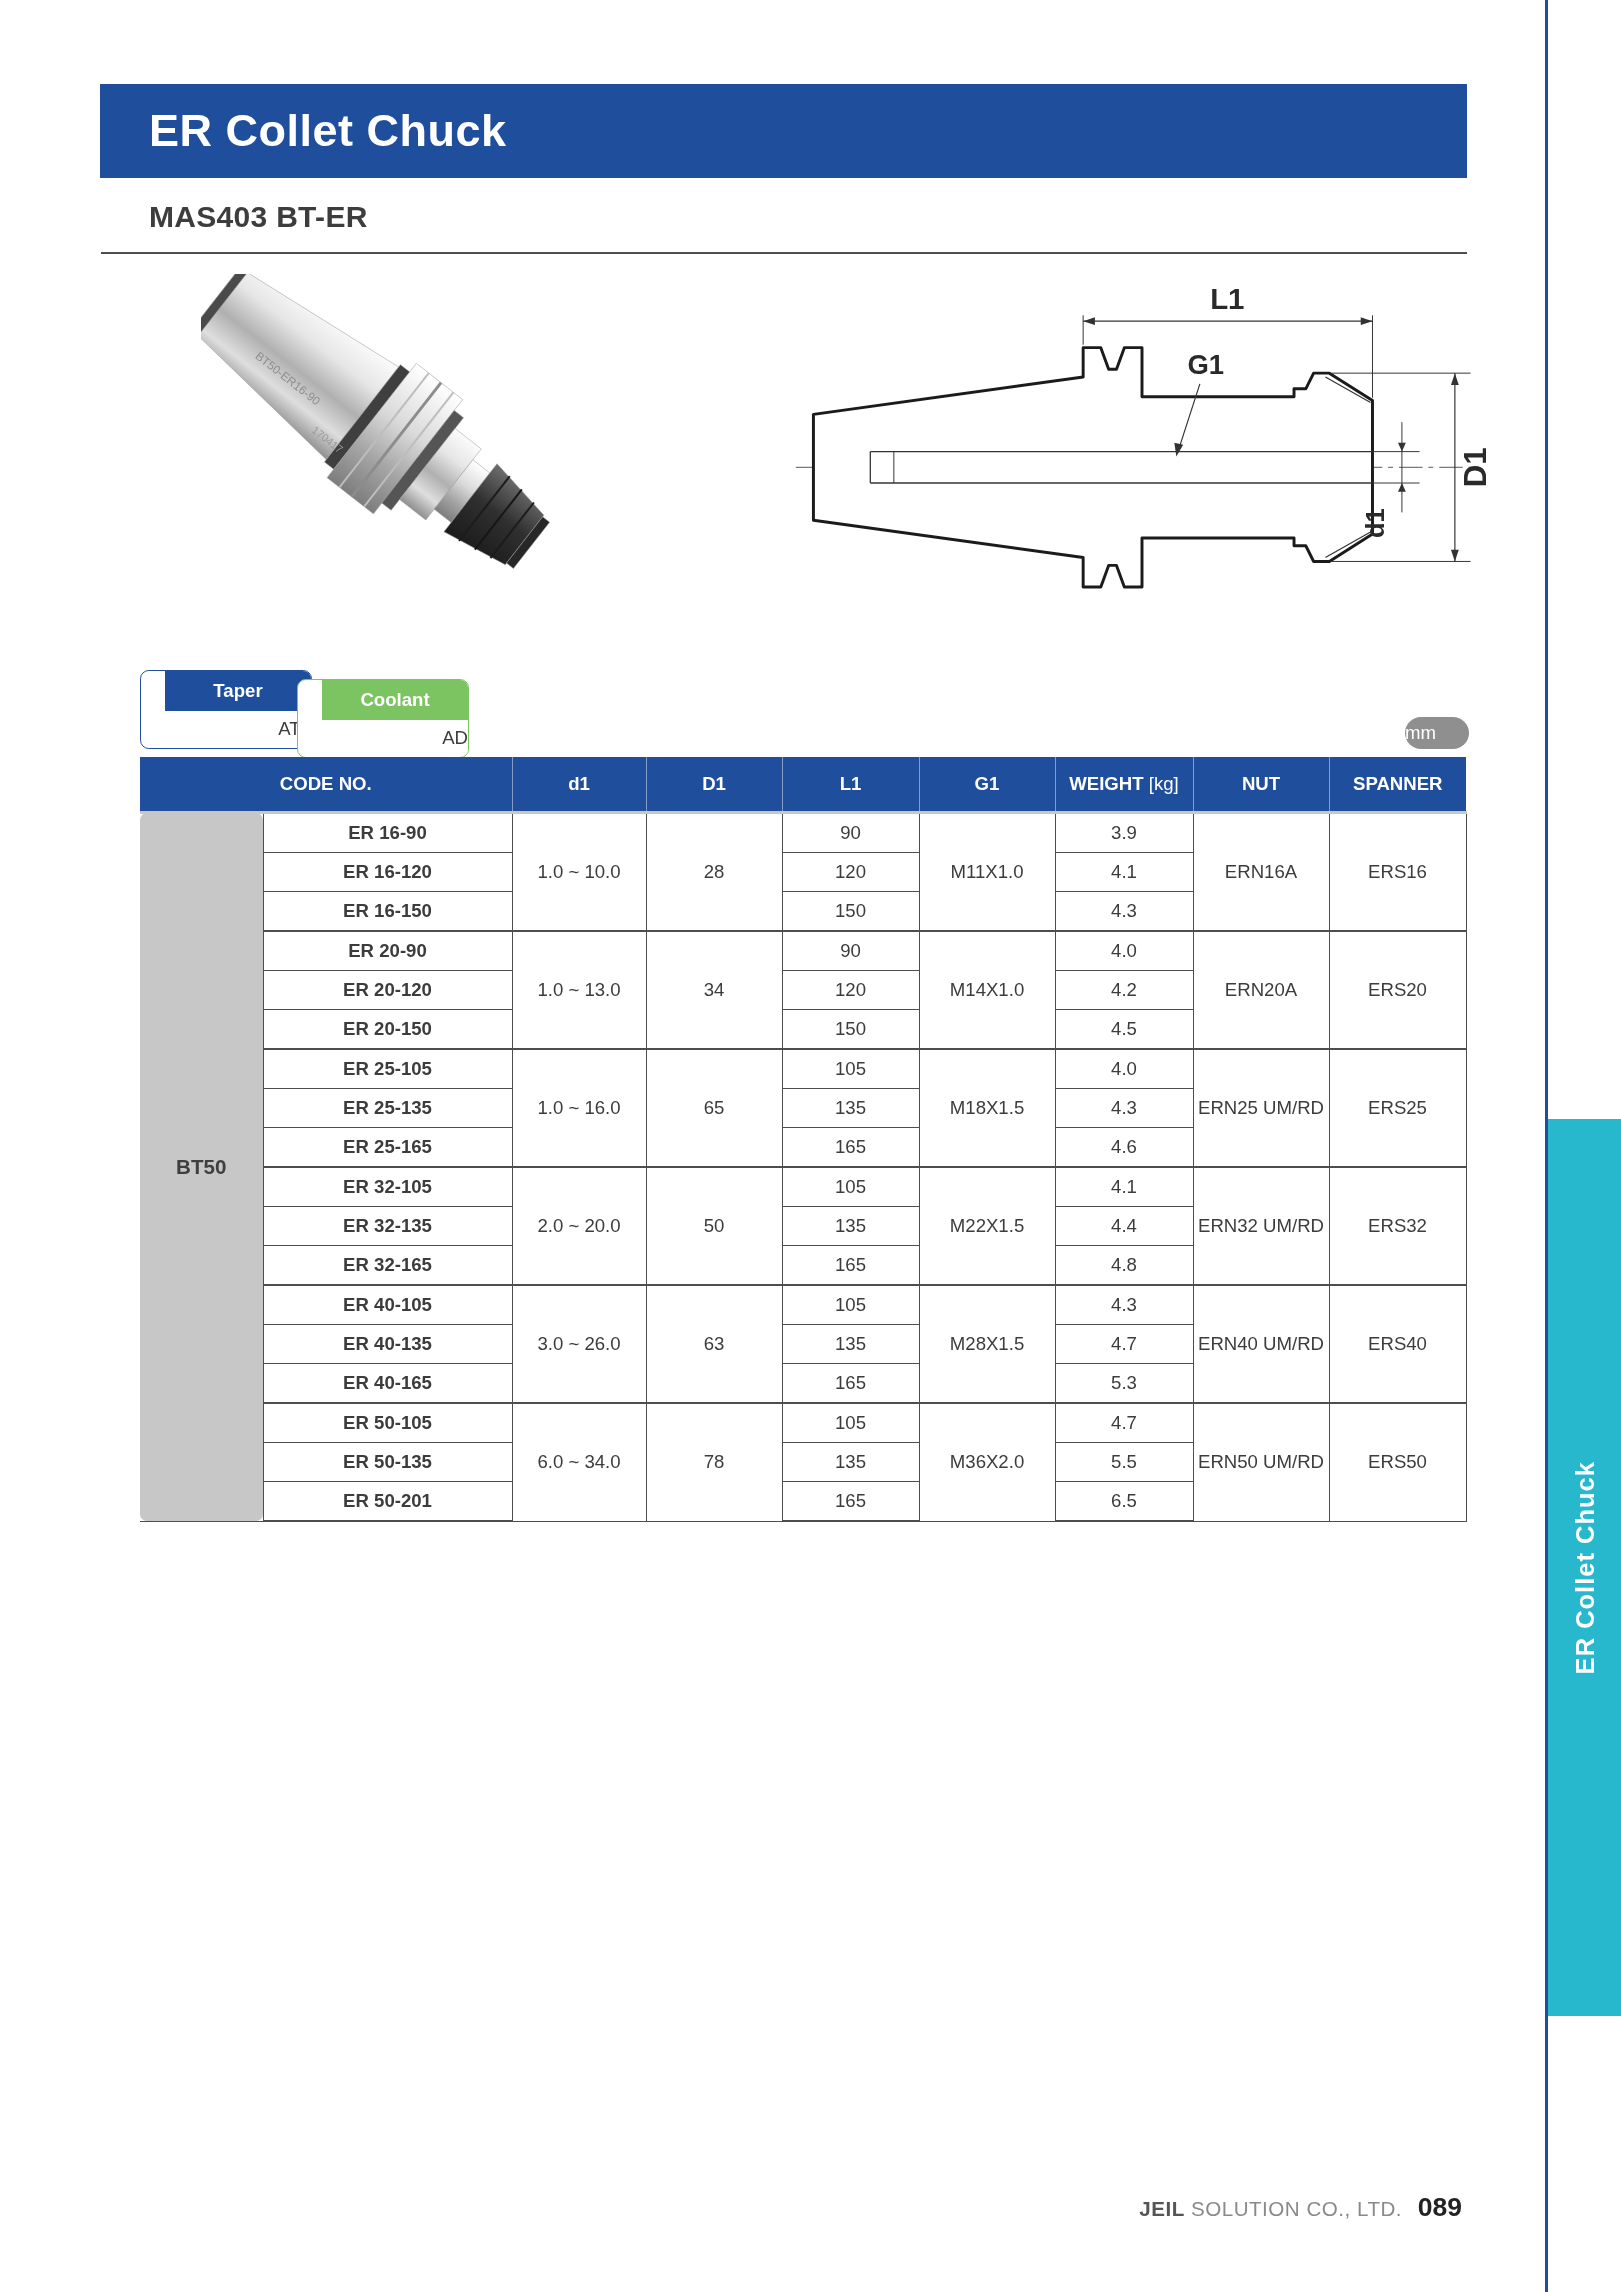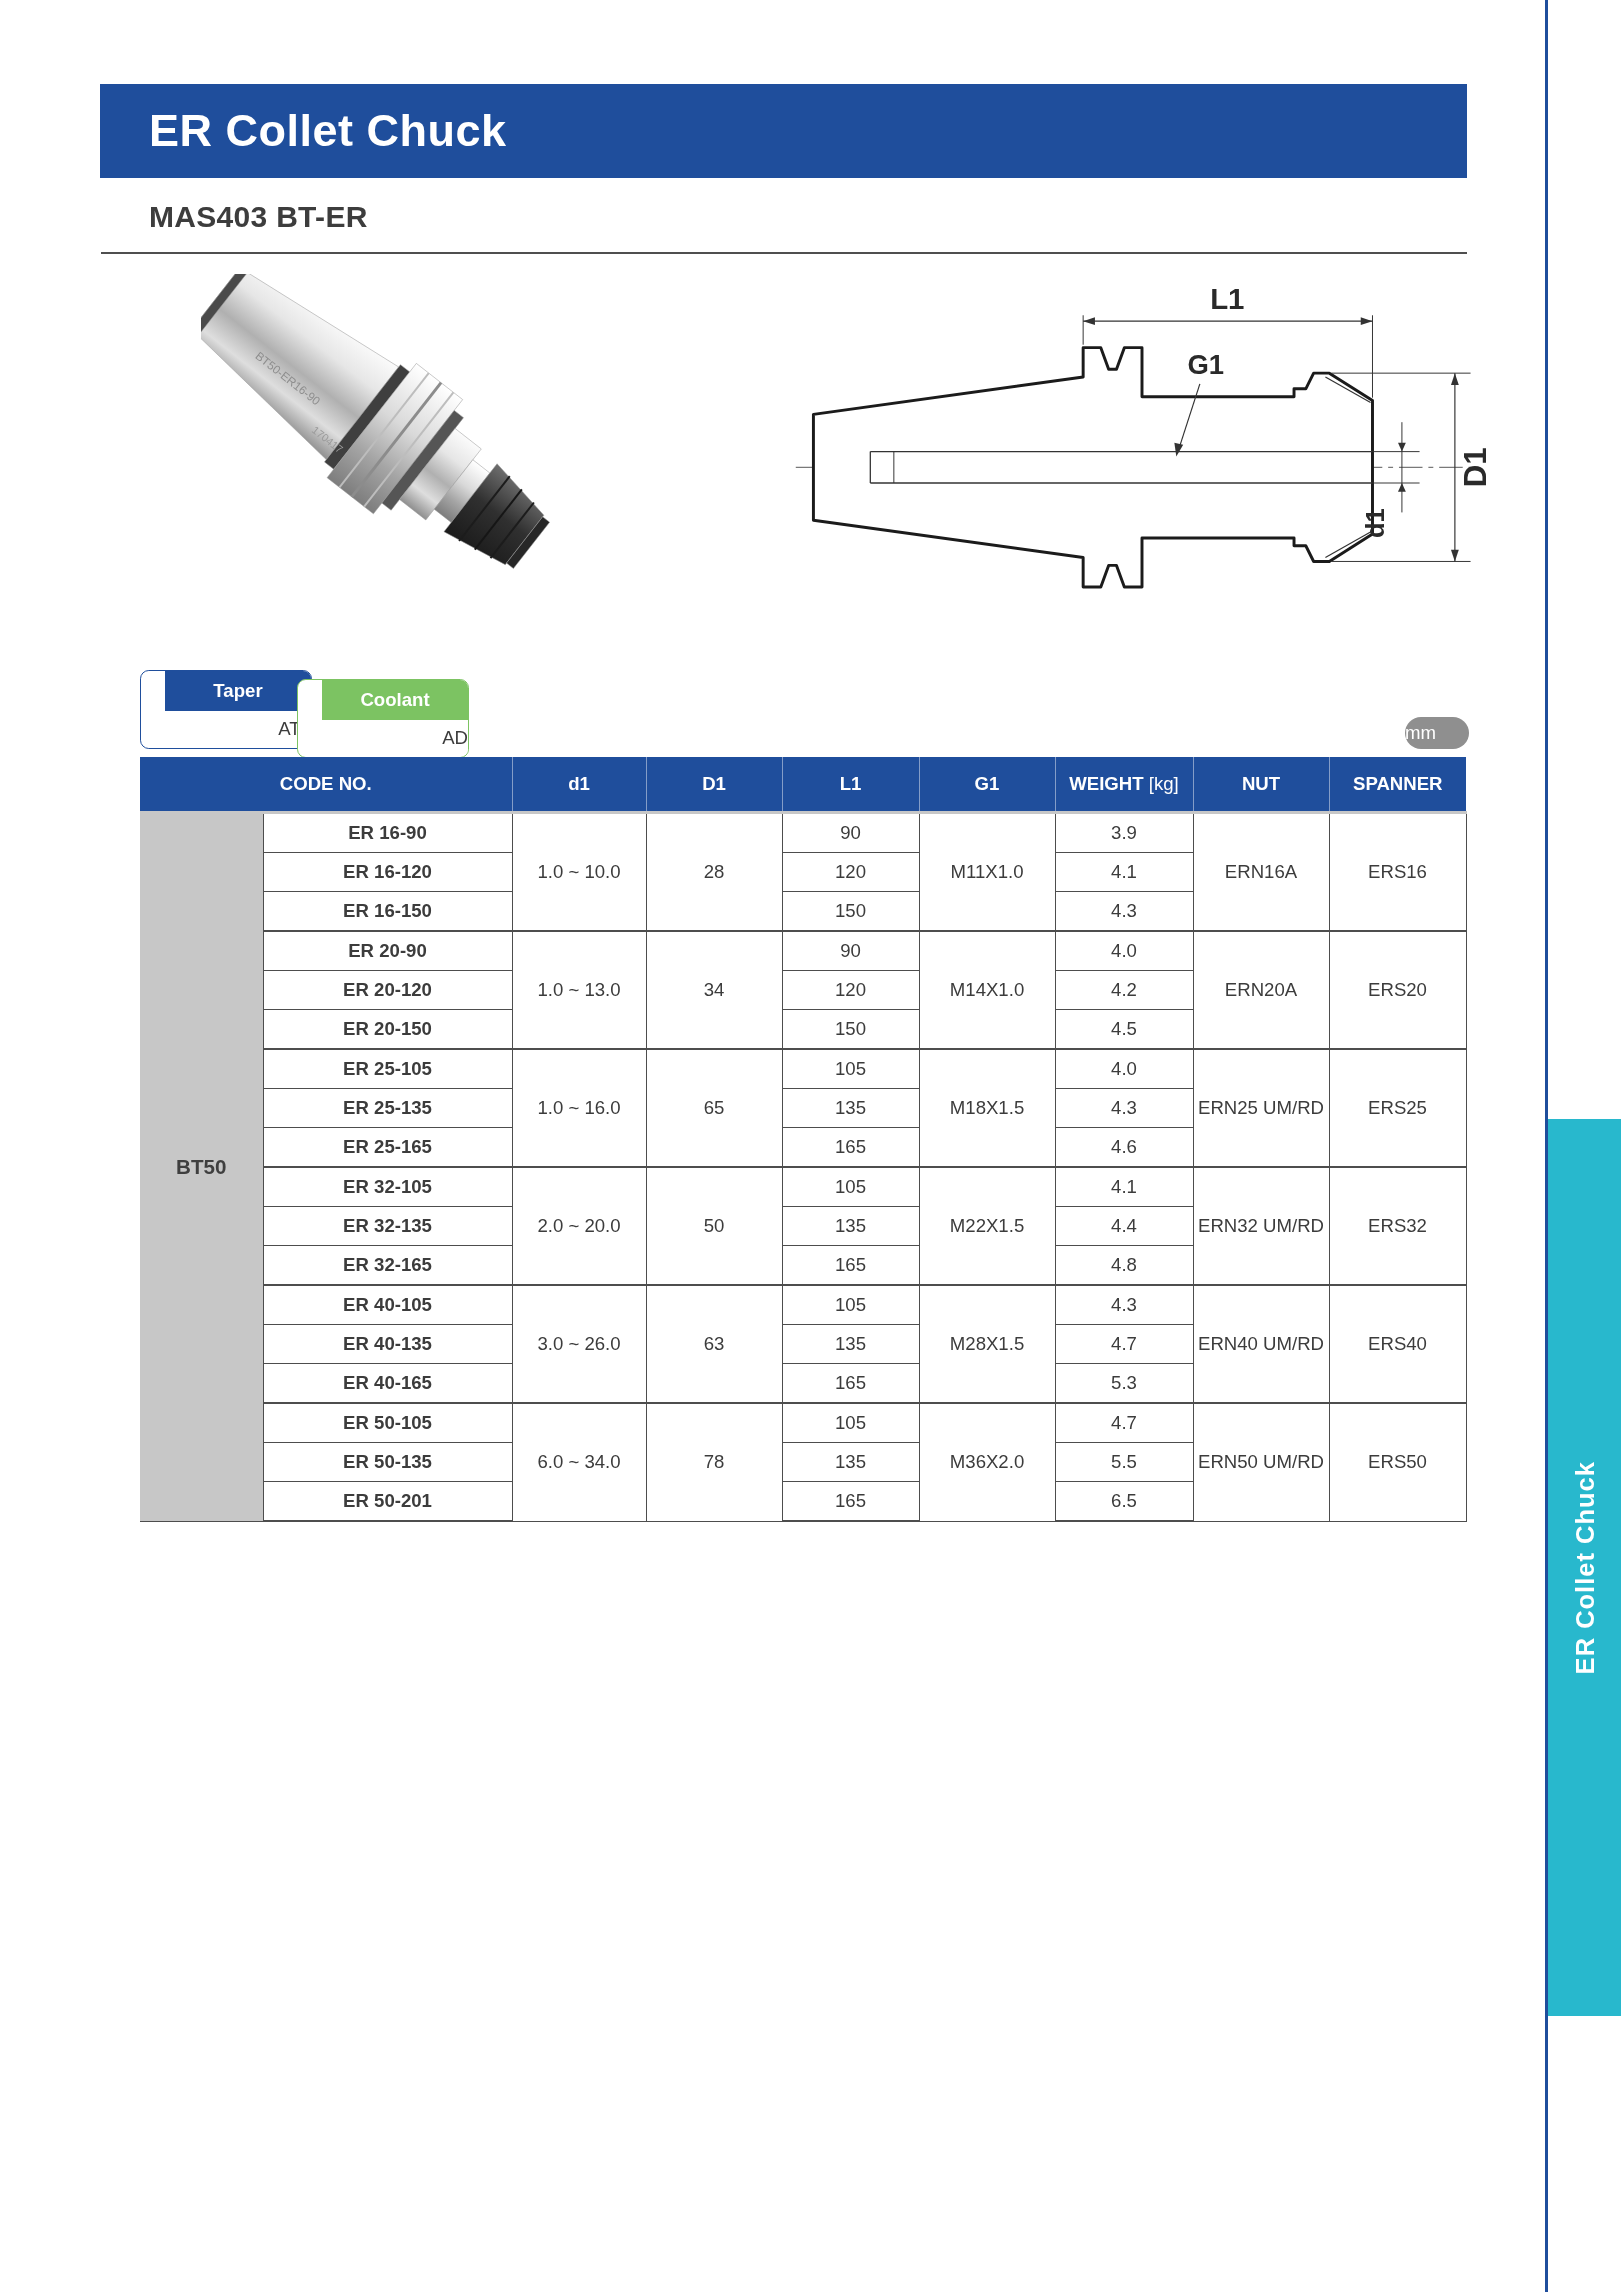--- a/index.html
+++ b/index.html
@@ -35,21 +35,21 @@
   
   .spec-table{position:absolute;left:140px;top:757px;width:1231px;border-collapse:collapse;
         table-layout:fixed;font-size:18.6px;color:#3c3c3c;}
   .spec-table th{background:#1F4E9C;color:#ffffff;font-weight:bold;height:52px;
         border-bottom:3.9px solid #C7C7C7;}
   .spec-table th + th{border-left:1px solid rgba(255,255,255,.45);}
   .spec-table td{border:1px solid #4d4d4d;text-align:center;height:38px;padding:0;background:#ffffff;}
   .spec-table tr.gs td{border-top:2px solid #4d4d4d;}
   .spec-table tr.last td{border-bottom:2px solid #4d4d4d;}
   .spec-table td.code{font-weight:bold;}
-  .spec-table td.taper-cell{background:#C7C7C7;border-left:none;font-weight:bold;font-size:20.6px;color:#3f3f3f;}
+  .spec-table td.taper-cell{background:#C7C7C7;border-left:none;font-weight:bold;font-size:20.6px;color:#3f3f3f;border-radius:7px;}
   .unit-dim{font-weight:normal;}
 
   
   .footer{position:absolute;left:882px;top:2192px;width:580px;text-align:right;white-space:nowrap;}
   .footer .brand{font-weight:bold;color:#555555;font-size:20.6px;letter-spacing:0.5px;}
   .footer .company{color:#8a8a8a;font-size:20.6px;letter-spacing:0.5px;}
   .footer .pageno{font-weight:bold;color:#222222;font-size:26.5px;margin-left:15.7px;}
 
   
   .photo-wrap{position:absolute;left:201px;top:274px;width:431px;height:363px;}
@@ -317,15 +317,18 @@
         <td>5.5</td>
       </tr>
       <tr class="last">
         <td class="code">ER 50-201</td>
         <td>165</td>
         <td>6.5</td>
       </tr>
     </tbody>
   </table>
 
+  <div class="footer">
+    <span class="brand">JEIL</span><span class="company"> SOLUTION CO., LTD.</span><span class="pageno">089</span>
+  </div>
 
 </div>
 
 
 </body></html>

